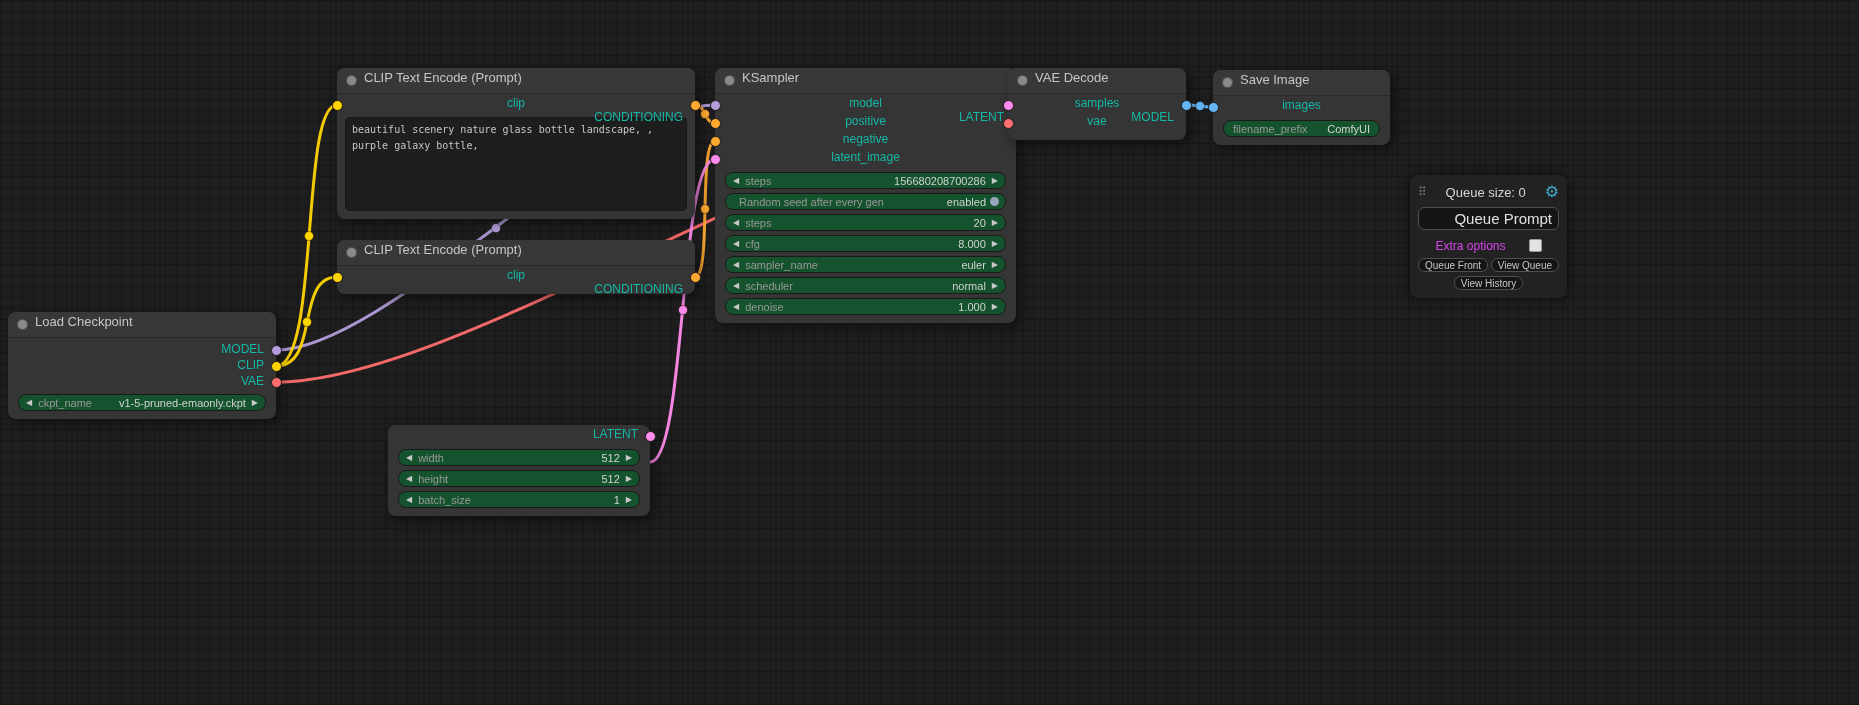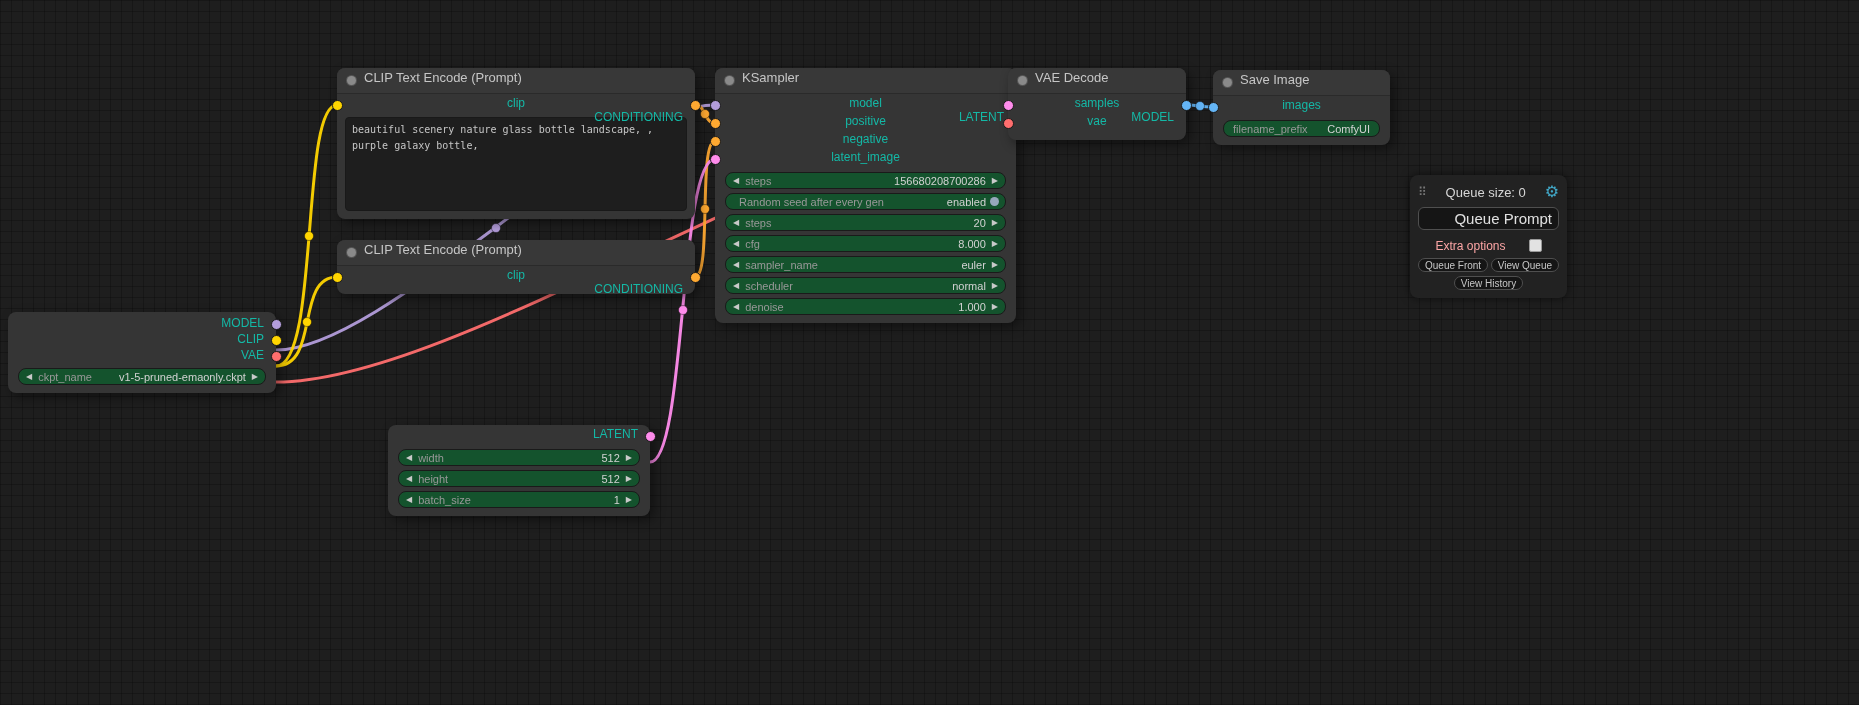--- a/index.html
+++ b/index.html
@@ -61,21 +61,21 @@
   .drag-handle{color:#777;font-size:12px;cursor:grab;flex:0 0 auto;}
   .queue-size{flex:1;text-align:center;font-size:13px;color:#d6d6d6;}
   .gear{font-size:16px;cursor:pointer;flex:0 0 auto;line-height:1;}
   .btn{
     display:block;width:100%;box-sizing:border-box;background:#151515;
     border:1px solid #4f4f4f;color:#e0e0e0;border-radius:6px;cursor:pointer;
     font-family:"Liberation Sans",sans-serif;
   }
   .btn.big{height:23px;font-size:15px;margin-top:6px;text-align:right;}
   .btn.small{height:14px;font-size:10px;border-radius:9px;padding:0 6px;width:auto;display:inline-block;color:#c6c6c6;}
-  .extra-row{display:flex;align-items:flex-start;justify-content:center;gap:23px;margin-top:9px;font-size:12px;color:#fca5a5;}
+  .extra-row{display:flex;align-items:flex-start;justify-content:center;gap:23px;margin-top:9px;font-size:12px;color:#d946ef;}
   .checkbox{width:11px;height:11px;background:#e2e2e2;border:1px solid #9a9a9a;border-radius:2px;display:inline-block;cursor:pointer;}
   .small-row{display:flex;justify-content:space-between;margin-top:5px;}
   .small-row.center{justify-content:center;margin-top:4px;}
   .btn-stack{margin-top:10px;}
 </style>
 </head>
 <body>
 
 <div class="canvas">
 
@@ -94,20 +94,24 @@
     <circle cx="307" cy="322" r="4.5" style="fill:var(--c-clip)"></circle>
     <circle cx="642" cy="252" r="4.5" style="fill:var(--c-vae)"></circle>
     <circle cx="705" cy="114" r="4.5" style="fill:var(--c-conditioning)"></circle>
     <circle cx="705" cy="209" r="4.5" style="fill:var(--c-conditioning)"></circle>
     <circle cx="683" cy="310" r="4.5" style="fill:var(--c-latent)"></circle>
     <circle cx="994" cy="105" r="4.5" style="fill:var(--c-latent)"></circle>
     <circle cx="1200" cy="106" r="4.5" style="fill:var(--c-image)"></circle>
   </svg>
 
   <div class="node" style="left:8px;top:312px;width:268px;">
+    <div class="node-header">
+      <span class="collapse-dot"></span>
+      <span>Load Checkpoint</span>
+    </div>
     <div class="node-body" style="padding-top:4px;">
       <div class="io-row short">
         <span class="out-label">MODEL</span>
         <span class="dot out" style="background:var(--c-model)"></span>
       </div>
       <div class="io-row short">
         <span class="out-label">CLIP</span>
         <span class="dot out" style="background:var(--c-clip)"></span>
       </div>
       <div class="io-row short">

